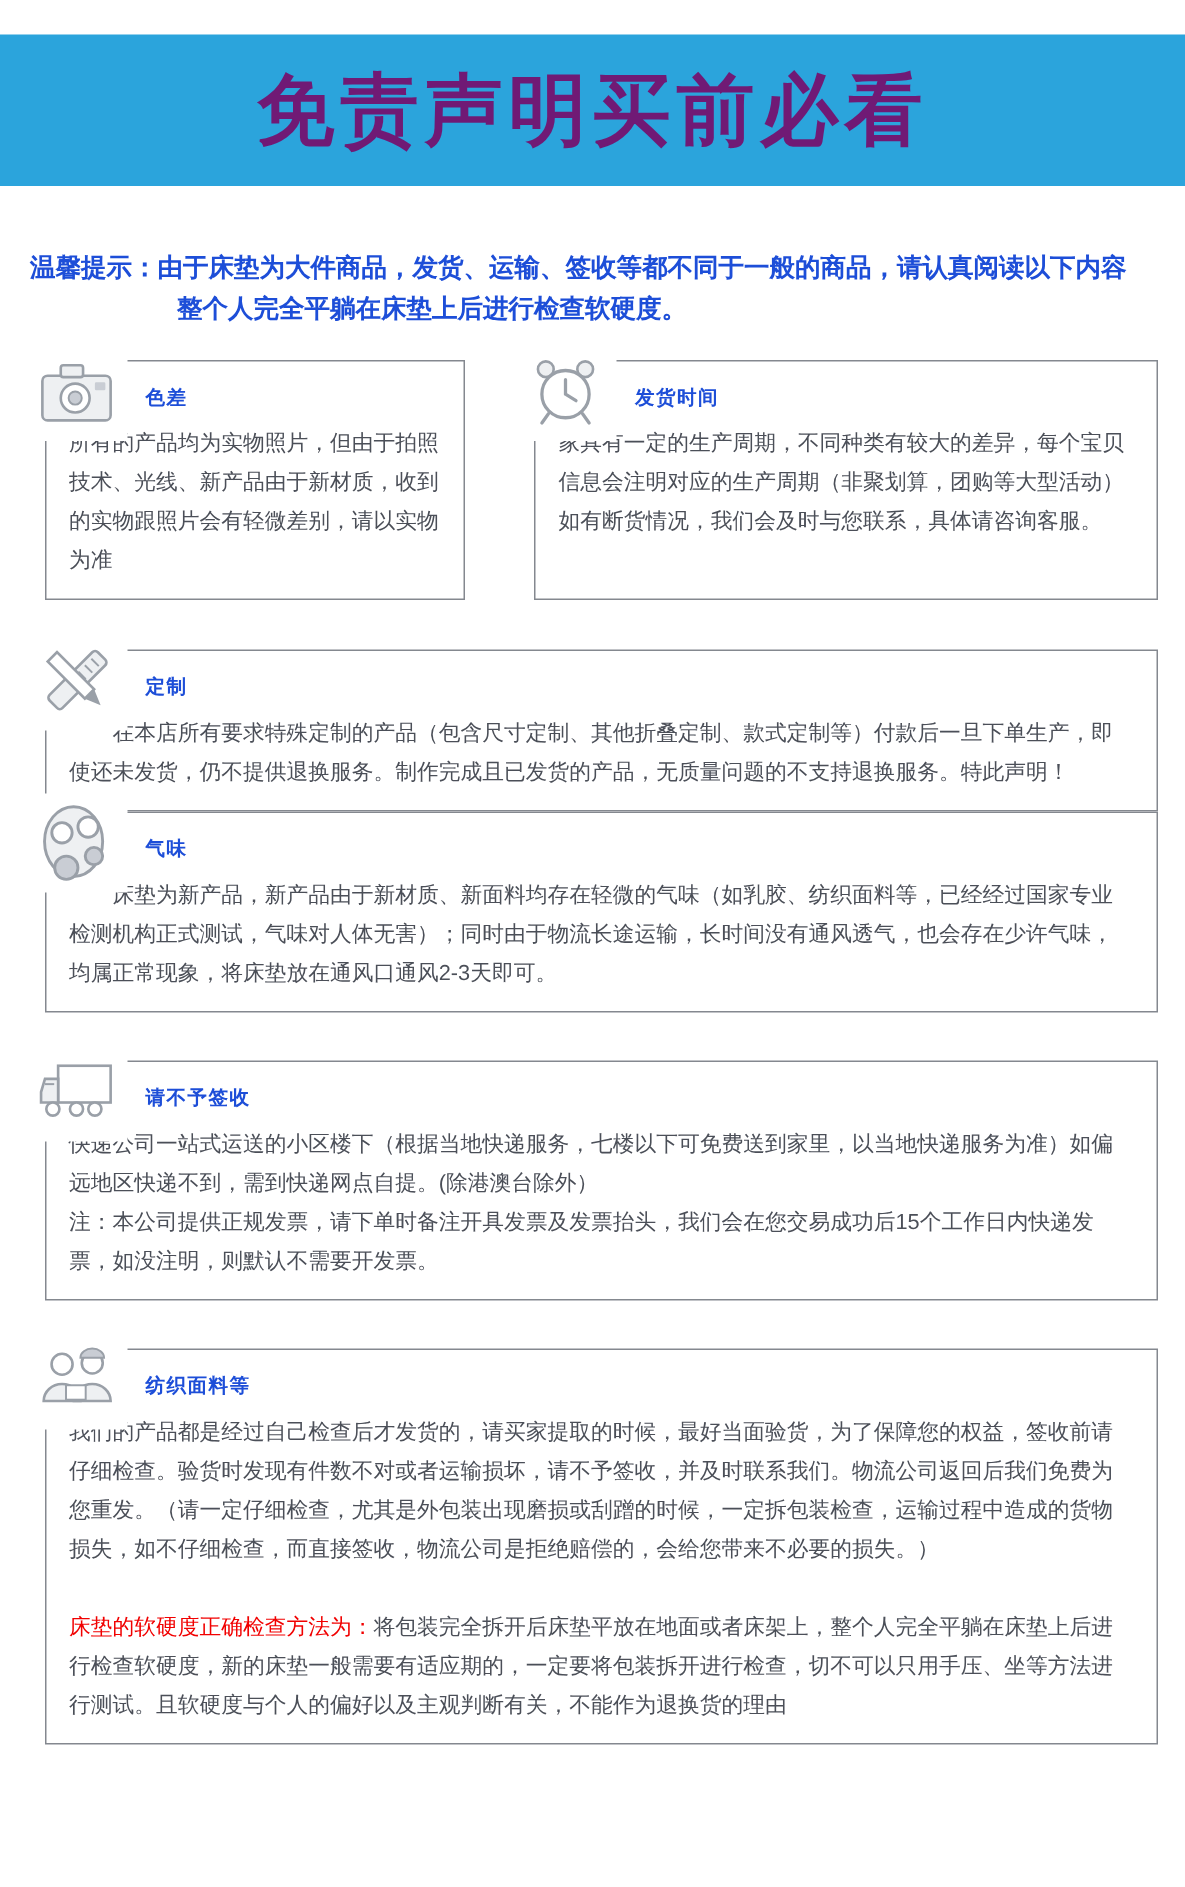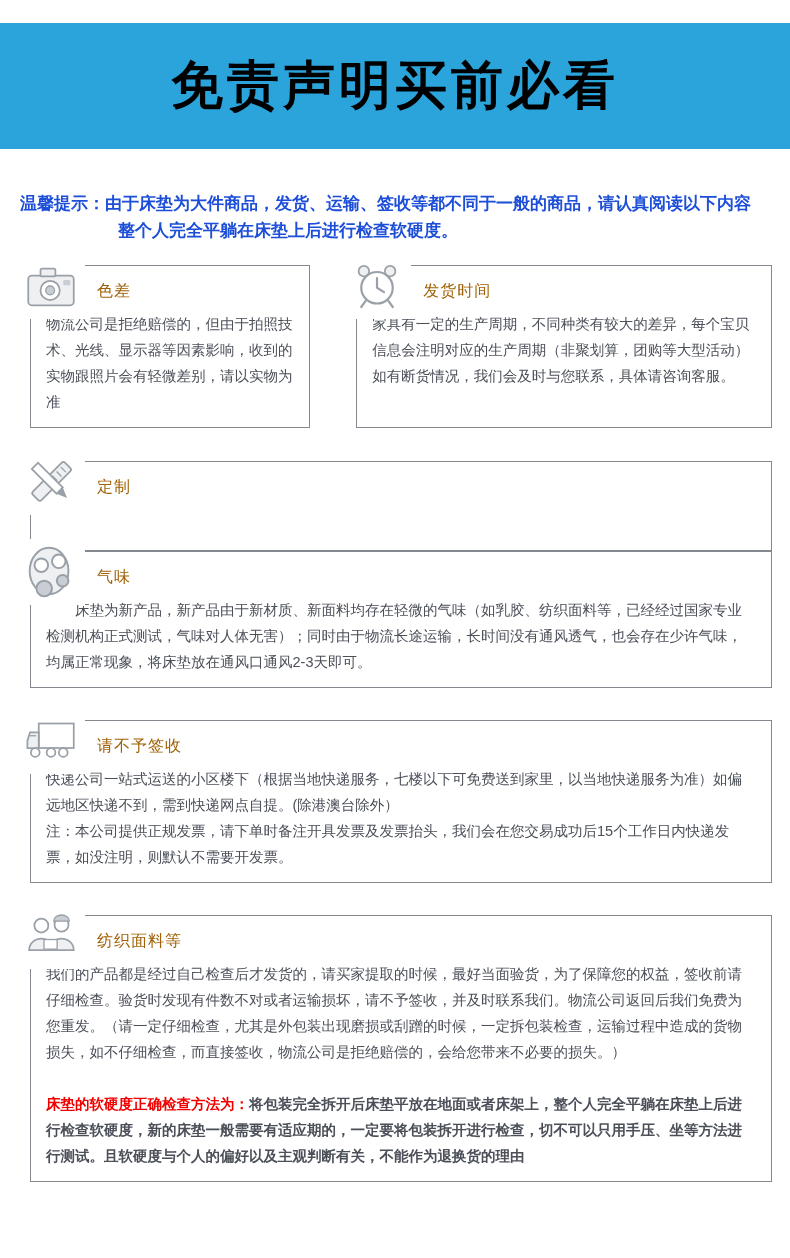--- a/index.html
+++ b/index.html
@@ -2,55 +2,55 @@
 <html><head>
 <meta charset="utf-8">
 <style>
   * { margin:0; padding:0; box-sizing:border-box; }
   html,body { background:#ffffff; }
   body {
     width:790px; height:1258px; overflow:hidden;
     font-family:"Liberation Sans","DejaVu Sans",sans-serif;
   }
   .banner {
-    margin-top:23px; height:126px; background:#2BA4DC;
+    margin-top:23px; height:101px; background:#2BA4DC;
     display:flex; align-items:center; justify-content:center;
-    color:#000000; font-size:52px; font-weight:bold; letter-spacing:4px;
+    color:#701a75; font-size:52px; font-weight:bold; letter-spacing:4px;
   }
   .notice {
     margin:41px 18px 0 20px;
     color:#1d4ed8; font-weight:bold; font-size:17px; line-height:27px;
   }
   .notice .line2 { padding-left:98px; }
   .content { margin:0 18px 0 30px; }
   .row { display:flex; margin-top:21px; }
   .box {
     position:relative; border:1px solid #84888F; background:#ffffff;
   }
   .box .icon {
     position:absolute; top:-13px; left:-14px; width:68px; height:66px;
     background:#ffffff; display:flex; align-items:center; justify-content:center;
   }
   .box .title {
-    margin:15px 14px 0 66px; font-size:16px; font-weight:normal; color:#a16207;
+    margin:15px 14px 0 66px; font-size:13px; font-weight:bold; color:#1d4ed8;
     letter-spacing:1px;
   }
   .box .body {
     margin:9px 15px 12px 15px; font-size:14.5px; line-height:26px; color:#4B4F58;
   }
   .box .body p { margin:0; }
   .indent { text-indent:2em; }
   .box-small   { width:296px; min-height:115px; }
   .box-small2  { width:439px; min-height:115px; margin-left:46px; }
   .box-full    { width:742px; }
   .box-custom  { margin-top:33px; min-height:90px; }
   .box-odor    { min-height:116px; }
   .box-ship    { margin-top:32px; min-height:133px; }
   .box-sign    { margin-top:32px; min-height:232px; }
-  .highlight-para { margin-top:26px !important;font-weight:bold; }
+  .highlight-para { margin-top:26px !important; }
   .lead-red { color:#F10000; }
   svg { display:block; }
 </style>
 </head>
 <body>
 
 <div class="banner">
   <span>免责声明买前必看</span>
 </div>
 
@@ -68,21 +68,21 @@
         <svg width="58" height="56" viewBox="0 0 64 64">
           <rect x="6" y="20" width="52" height="34" rx="4" fill="#eef0f2" stroke="#9aa0a8" stroke-width="2"></rect>
           <rect x="20" y="12" width="17" height="9" rx="2" fill="#eef0f2" stroke="#9aa0a8" stroke-width="2"></rect>
           <circle cx="31" cy="37" r="11" fill="#ffffff" stroke="#9aa0a8" stroke-width="2"></circle>
           <circle cx="31" cy="37" r="5" fill="#c9cdd4" stroke="#9aa0a8" stroke-width="1.5"></circle>
           <rect x="46" y="25" width="8" height="6" rx="1" fill="#c9cdd4"></rect>
         </svg>
       </span>
       <div class="title">色差</div>
       <div class="body">
-        <p>物流公司是拒绝赔偿的，但由于拍照技术、光线、显示器等因素影响，收到的实物跟照片会有轻微差别，请以实物为准</p>
+        <p>所有的产品均为实物照片，但由于拍照技术、光线、新产品由于新材质，收到的实物跟照片会有轻微差别，请以实物为准</p>
       </div>
     </div>
 
     <div class="box box-small2">
       <span class="icon">
         <svg width="58" height="56" viewBox="0 0 64 64">
           <circle cx="17" cy="15" r="6" fill="#eef0f2" stroke="#9aa0a8" stroke-width="2"></circle>
           <circle cx="47" cy="15" r="6" fill="#eef0f2" stroke="#9aa0a8" stroke-width="2"></circle>
           <circle cx="32" cy="34" r="18" fill="#ffffff" stroke="#9aa0a8" stroke-width="2.5"></circle>
           <path d="M32 34 L32 23 M32 34 L40 39" stroke="#9aa0a8" stroke-width="2.5" fill="none" stroke-linecap="round"></path>
@@ -103,20 +103,23 @@
           <rect x="25" y="5" width="14" height="52" rx="3" fill="#eef0f2" stroke="#9aa0a8" stroke-width="2"></rect>
           <path d="M28 12h8 M28 19h8 M28 26h8 M28 33h8" stroke="#9aa0a8" stroke-width="1.5"></path>
         </g>
         <g transform="rotate(-45 32 32)">
           <rect x="27" y="6" width="10" height="40" fill="#ffffff" stroke="#9aa0a8" stroke-width="2"></rect>
           <path d="M27 46 L32 58 L37 46 Z" fill="#9aa0a8"></path>
         </g>
       </svg>
     </span>
     <div class="title">定制</div>
+    <div class="body">
+      <p class="indent">在本店所有要求特殊定制的产品（包含尺寸定制、其他折叠定制、款式定制等）付款后一旦下单生产，即使还未发货，仍不提供退换服务。制作完成且已发货的产品，无质量问题的不支持退换服务。特此声明！</p>
+    </div>
   </div>
 
   <div class="box box-full box-odor">
     <span class="icon">
       <svg width="62" height="62" viewBox="0 0 64 64">
         <ellipse cx="30" cy="31" rx="20" ry="24" fill="#eef0f2" stroke="#9aa0a8" stroke-width="2"></ellipse>
         <circle cx="22" cy="25" r="7" fill="#ffffff" stroke="#9aa0a8" stroke-width="2"></circle>
         <circle cx="40" cy="21" r="7" fill="#ffffff" stroke="#9aa0a8" stroke-width="2"></circle>
         <circle cx="25" cy="49" r="8" fill="#c9cdd4" stroke="#9aa0a8" stroke-width="2"></circle>
         <circle cx="44" cy="41" r="6" fill="#c9cdd4" stroke="#9aa0a8" stroke-width="2"></circle>

